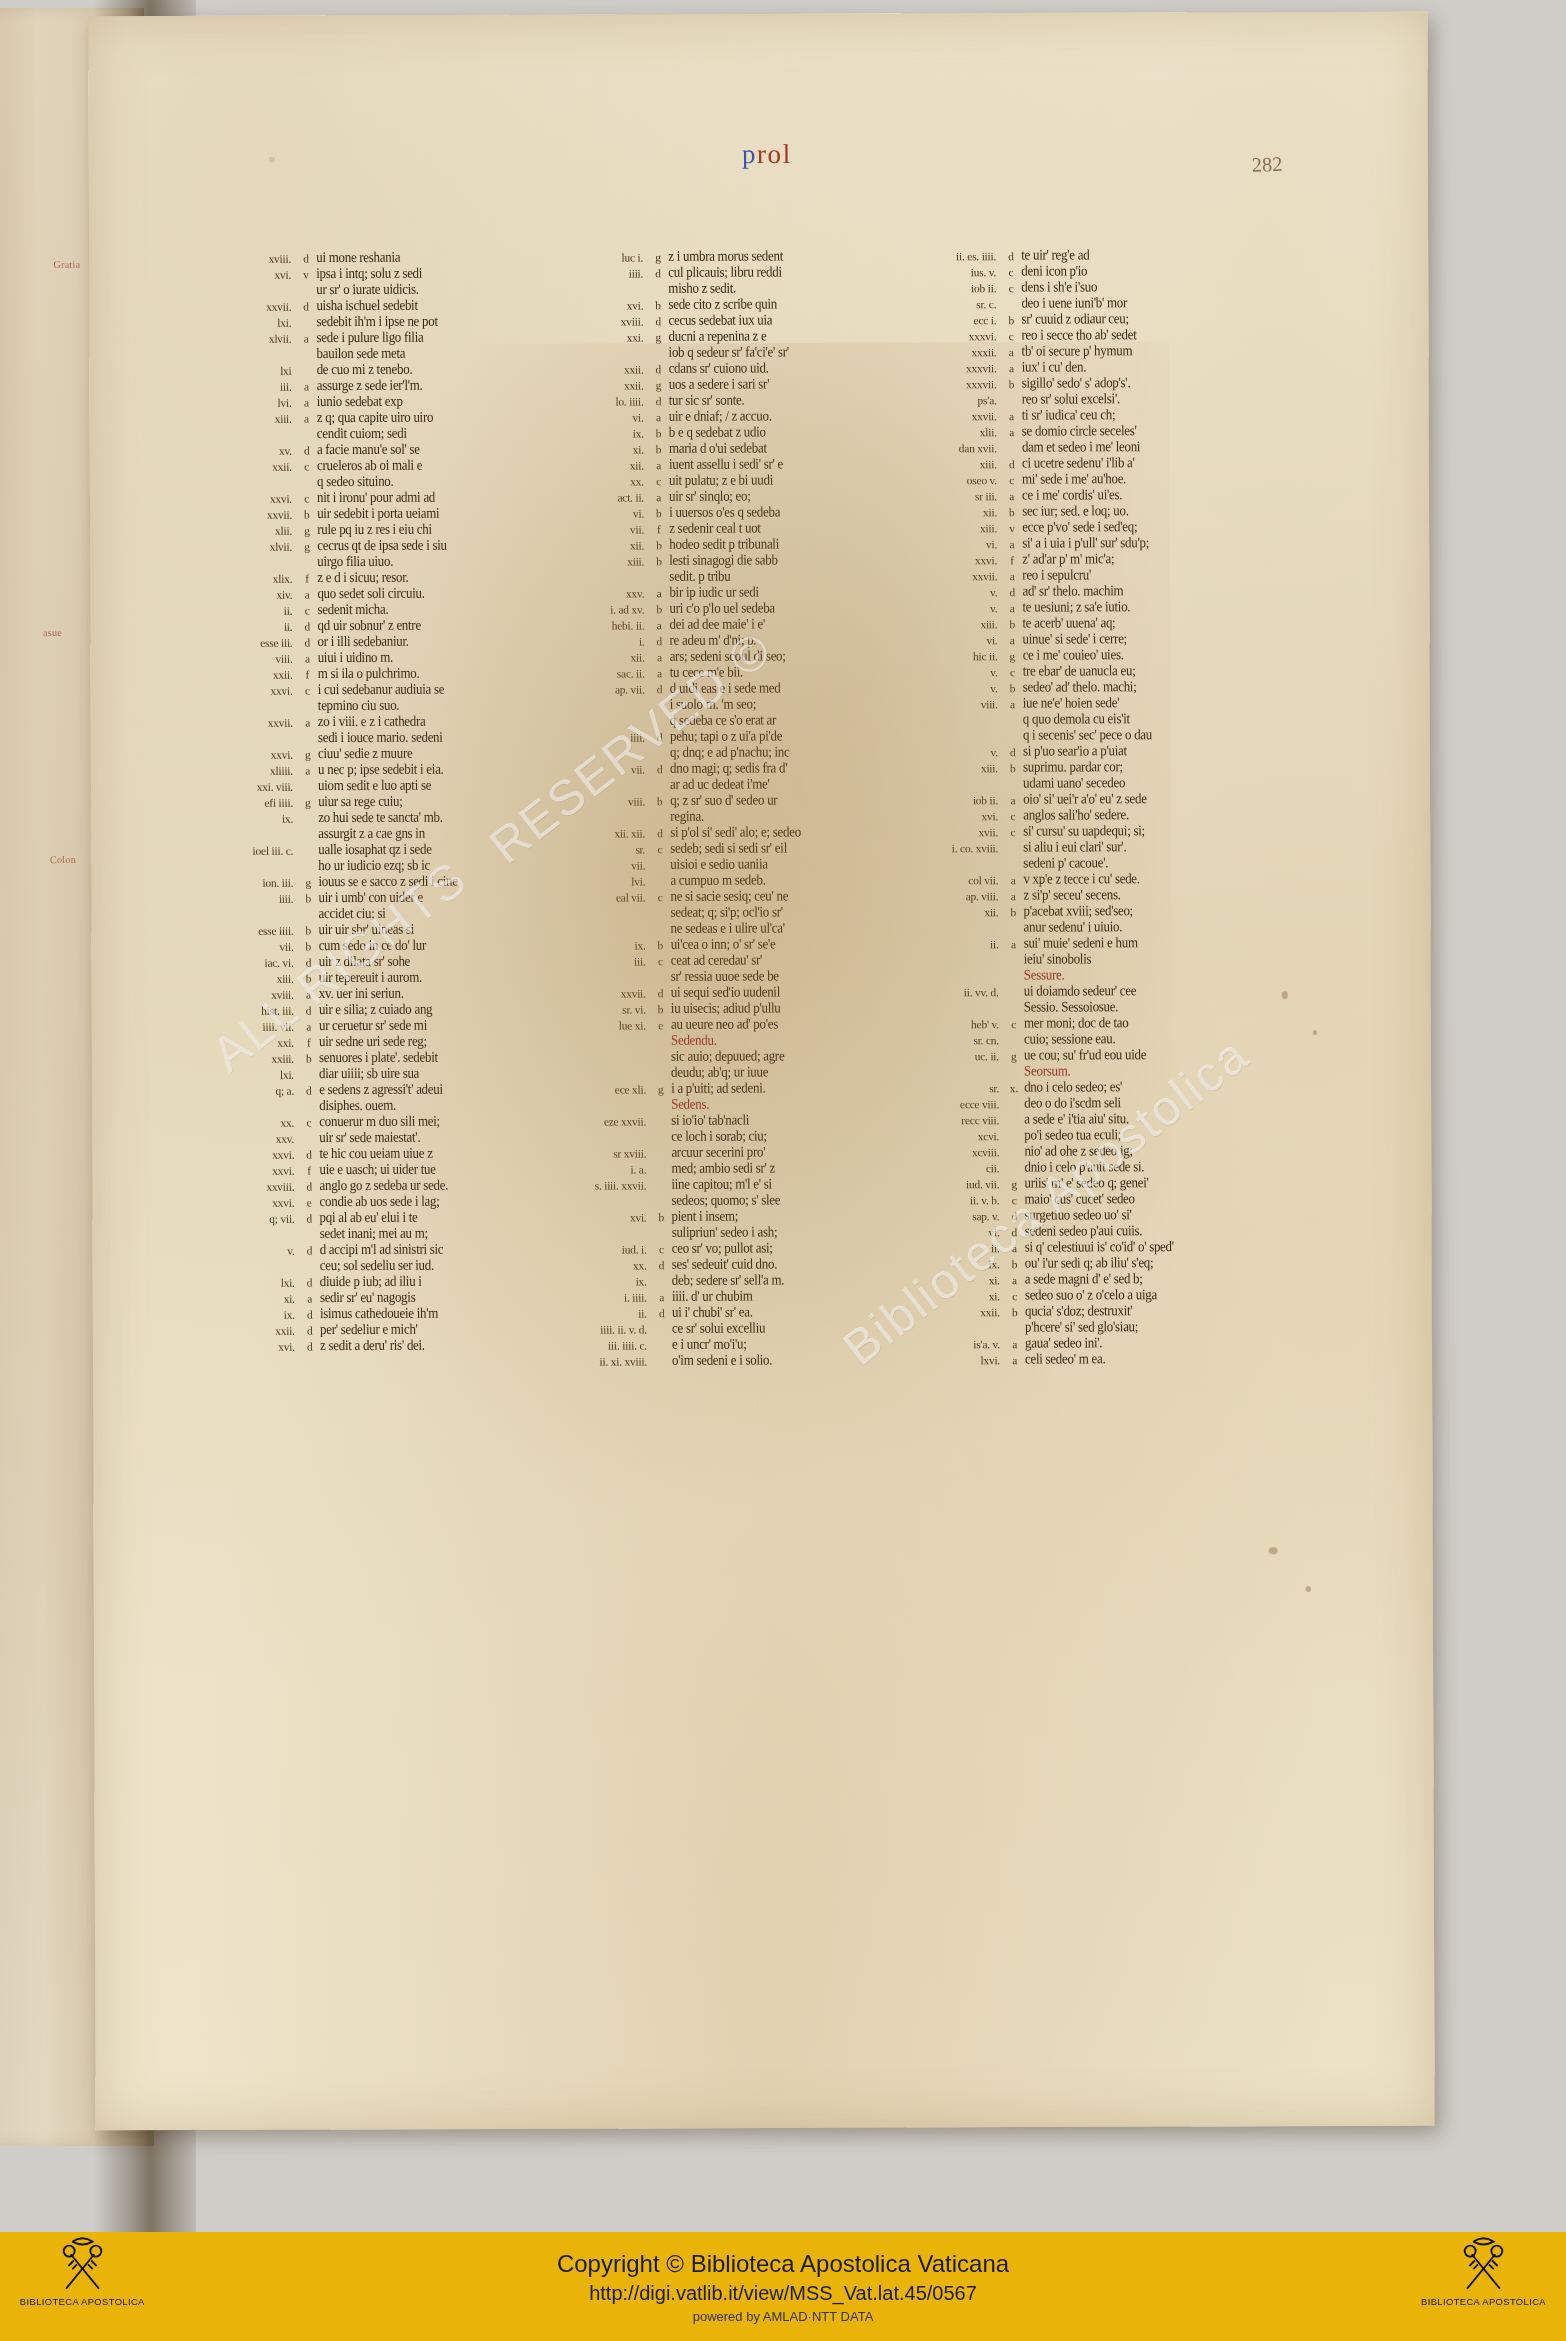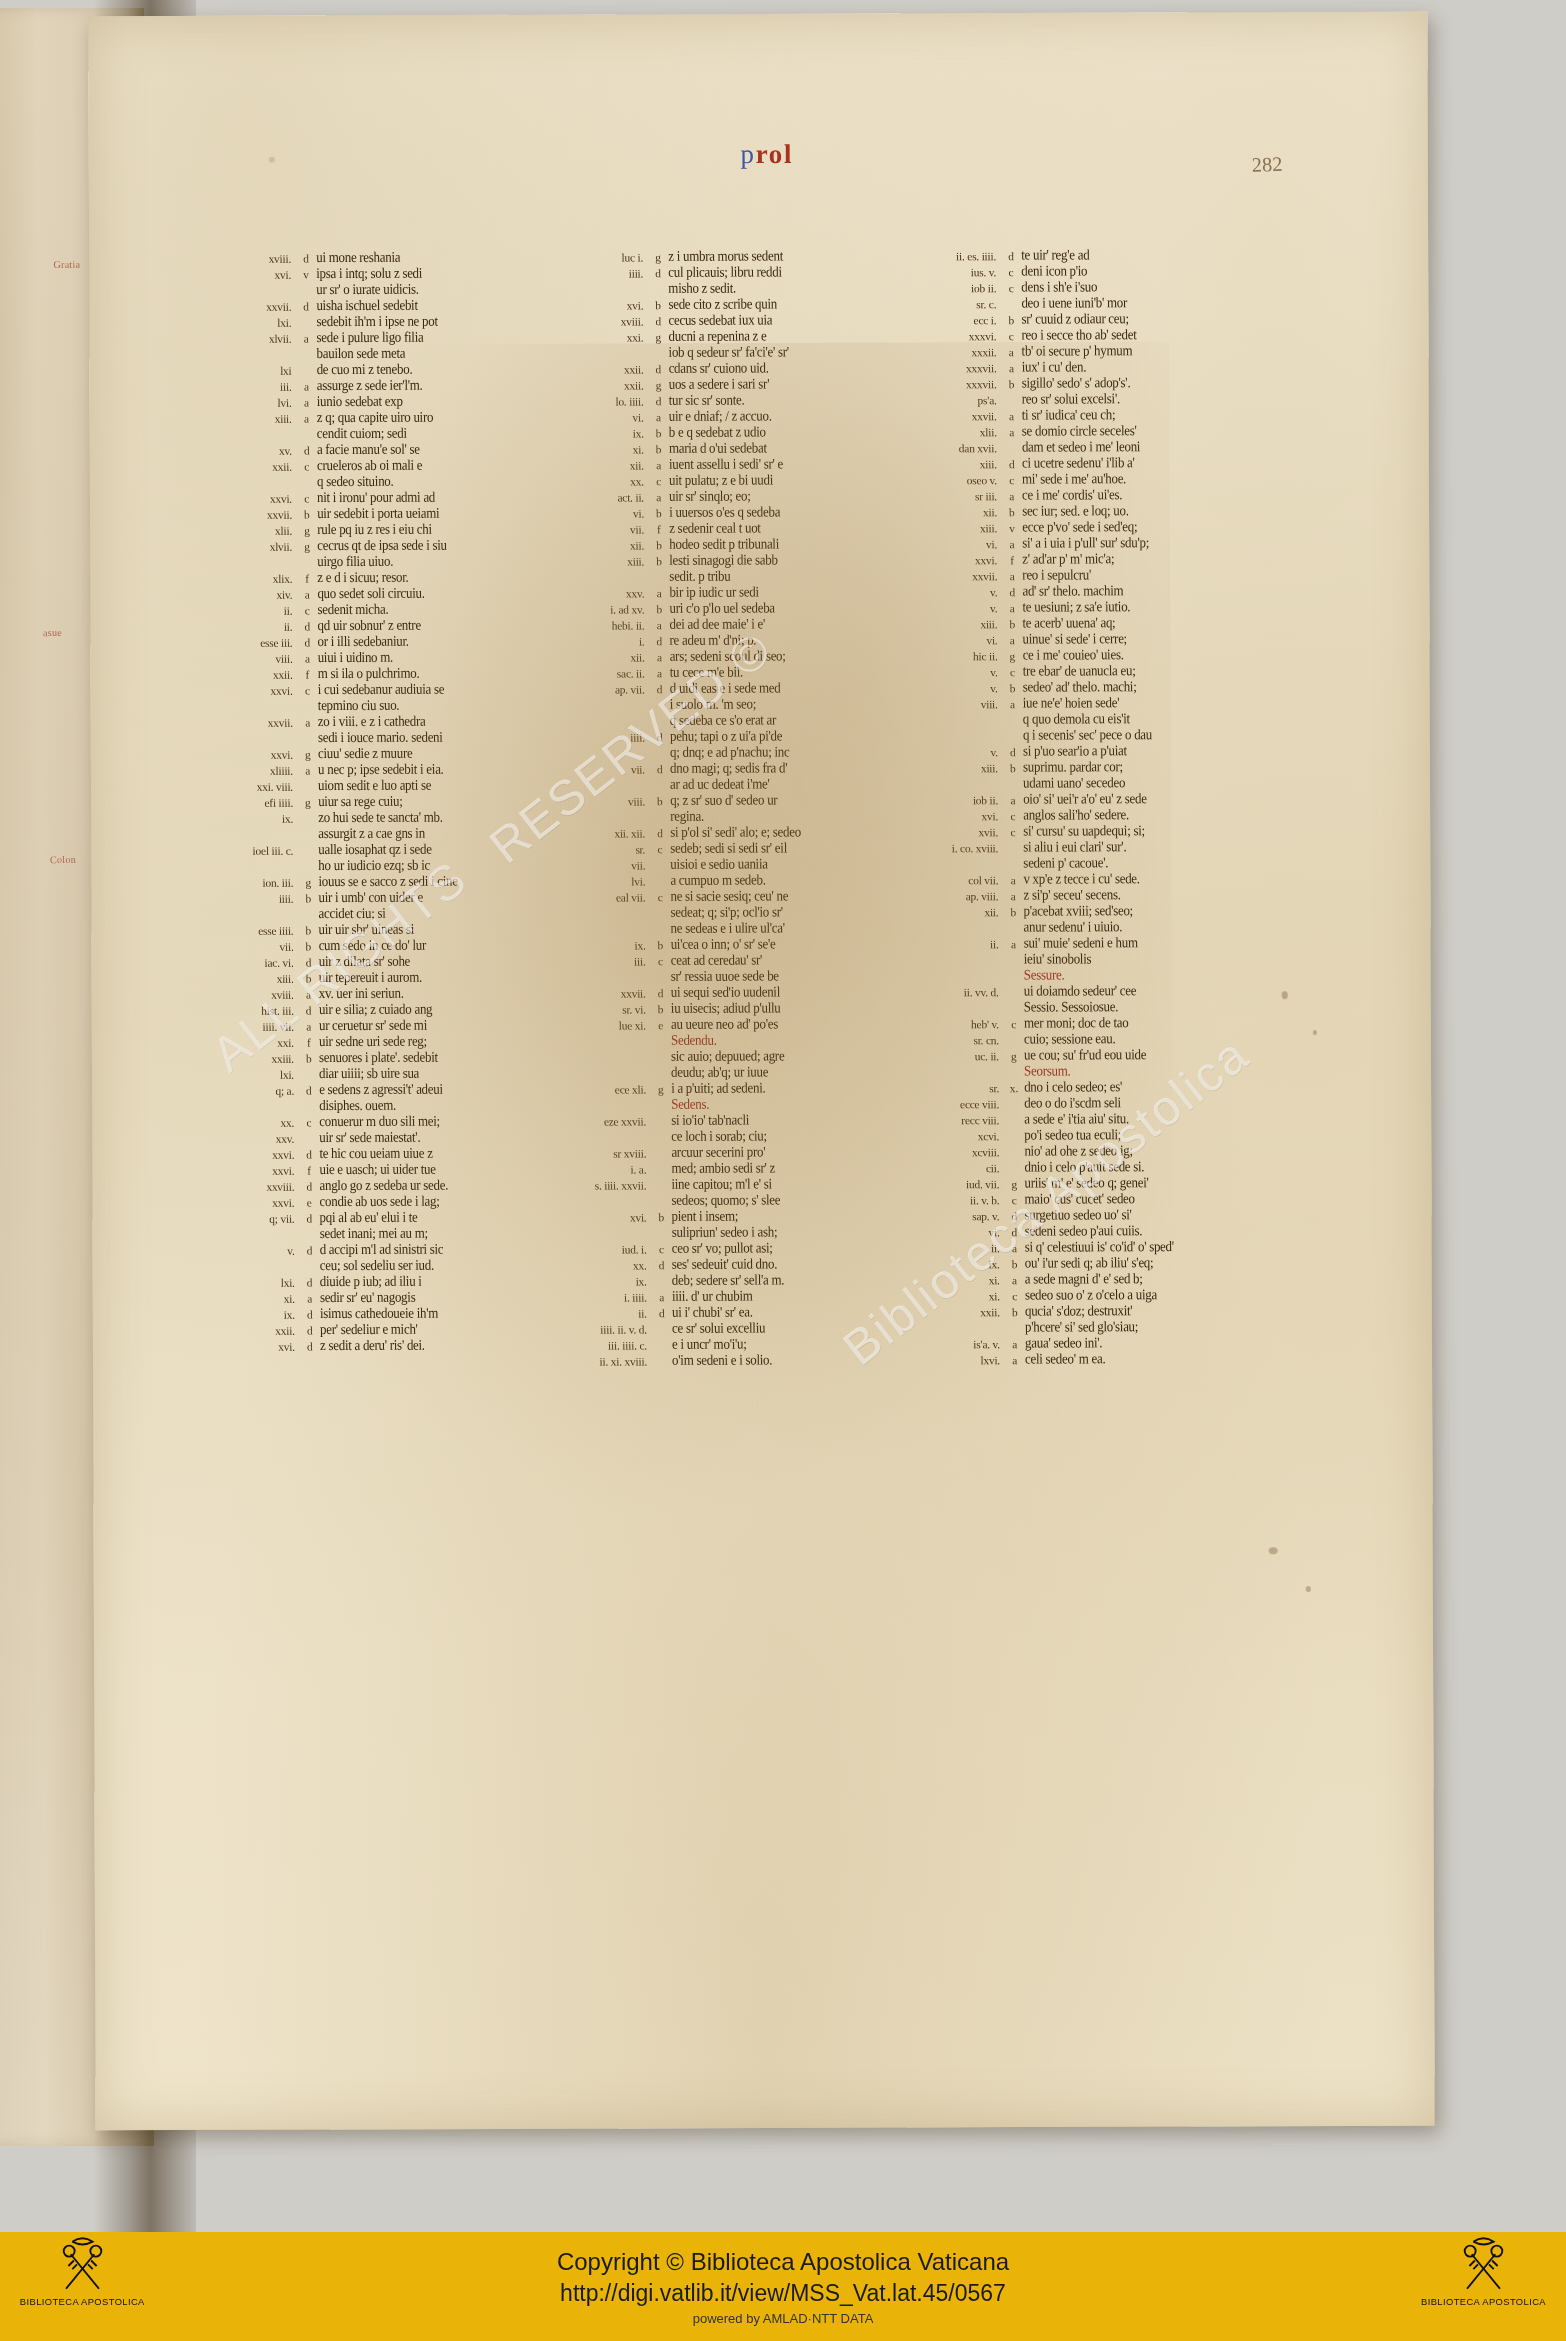--- a/index.html
+++ b/index.html
@@ -120,21 +120,21 @@
     position: absolute;
     left: 435px;
     top: -110px;
     width: 204px;
     text-align: center;
     font-size: 27px;
     color: #3a57a8;
     font-family: "Liberation Serif", serif;
     letter-spacing: 1.6px;
   }
-  .rubric-header .red { color: #a8331f; font-weight: bold; }
+  .rubric-header .red { color: #a8331f; }
 
   .folio-number {
     position: absolute;
     left: 1022px;
     top: -94px;
     font-size: 20.4px;
     color: #6a4b2a;
     font-family: "Liberation Serif", serif;
     transform: rotate(-2deg);
     opacity: .75;
@@ -235,21 +235,21 @@
     display: flex;
     align-items: center;
     justify-content: center;
   }
   #footer-text {
     text-align: center;
     font-family: "Liberation Sans", sans-serif;
     color: #1b1b1b;
   }
   #footer-text .line1 { font-size: 24px; margin-bottom: 4.7px; }
-  #footer-text .line2 { font-size: 23px; margin-bottom: 4px; }
+  #footer-text .line2 { font-size: 20px; margin-bottom: 4px; }
   #footer-text .line3 { font-size: 13px; color: #333; }
 
   .crest {
     position: absolute;
     top: 2235px;
     width: 149px;
     height: 103px;
     text-align: center;
     color: #111;
     font-family: "Liberation Sans", sans-serif;

